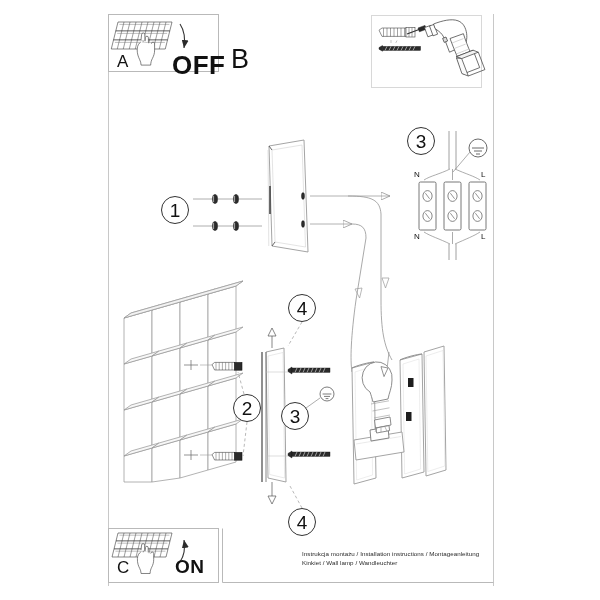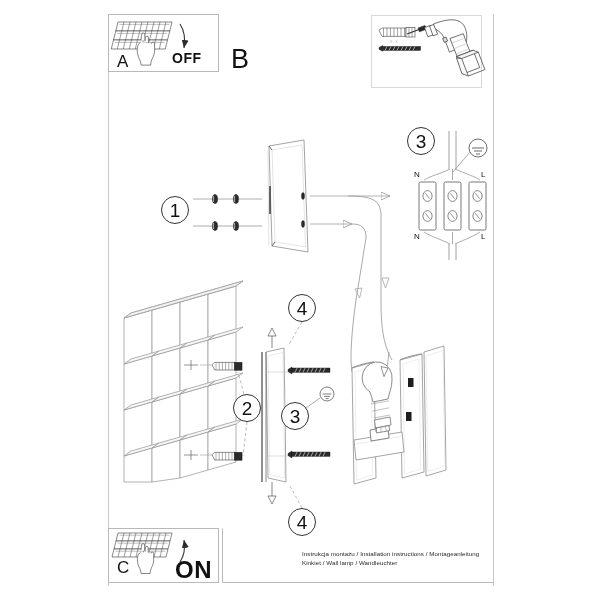--- a/index.html
+++ b/index.html
@@ -26,24 +26,24 @@
     top: 0;
     width: 600px;
     height: 600px;
   }
   .panel-label {
     position: absolute;
     font-family: "Liberation Sans", sans-serif;
     color: #111;
   }
   .lbl-A { left: 117px; top: 52px; font-size: 17px; }
-  .lbl-OFF { left: 172px; top: 50px; font-size: 14px; font-weight: 700; letter-spacing: .5px; text-align: center; }
+  .lbl-OFF { left: 172px; top: 50px; font-size: 26px; font-weight: 700; letter-spacing: .5px; text-align: center; }
   .lbl-B { left: 231px; top: 44px; font-size: 27px; }
   .lbl-C { left: 117px; top: 558px; font-size: 17px; }
-  .lbl-ON { left: 175px; top: 556px; font-size: 24px; font-weight: 700; letter-spacing: .5px; }
+  .lbl-ON { left: 175px; top: 556px; font-size: 19px; font-weight: 700; letter-spacing: .5px; }
   .caption {
     position: absolute;
     left: 302px;
     top: 549px;
     width: 190px;
     font-size: 6.2px;
     line-height: 9px;
     color: #2a2a2a;
     letter-spacing: .05px;
   }

